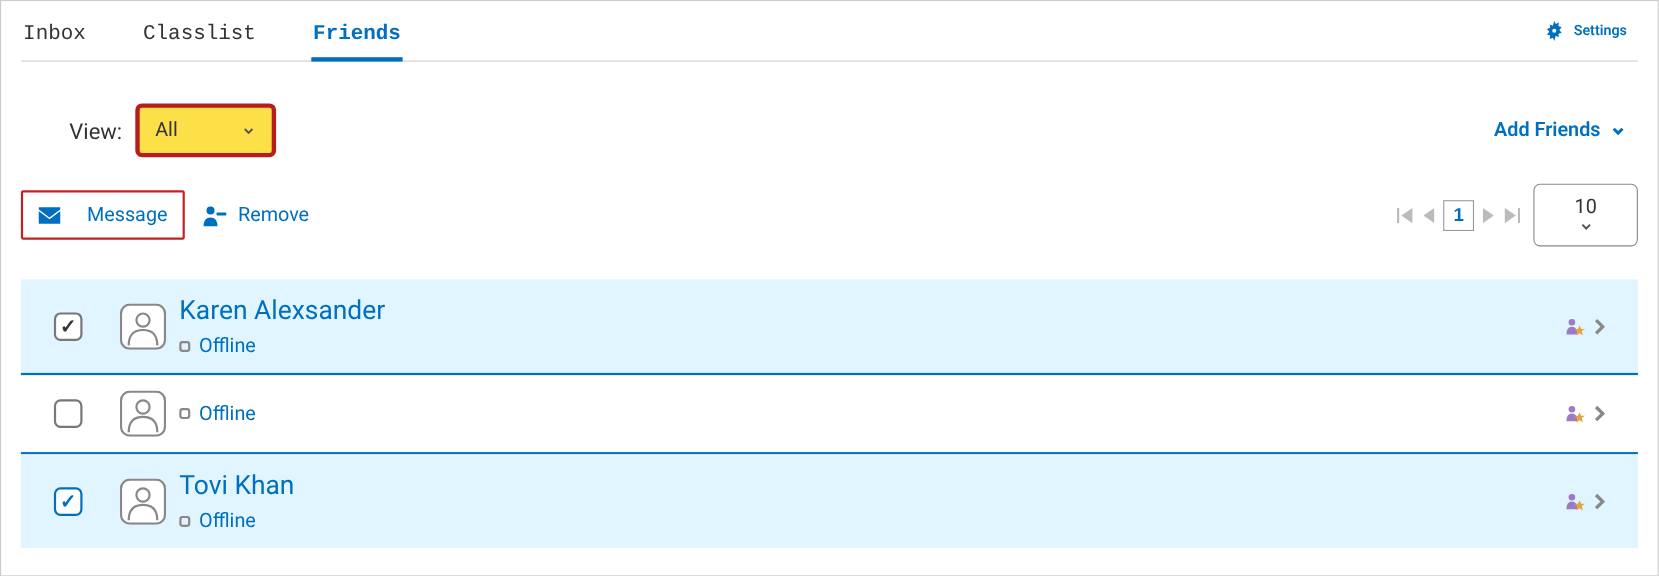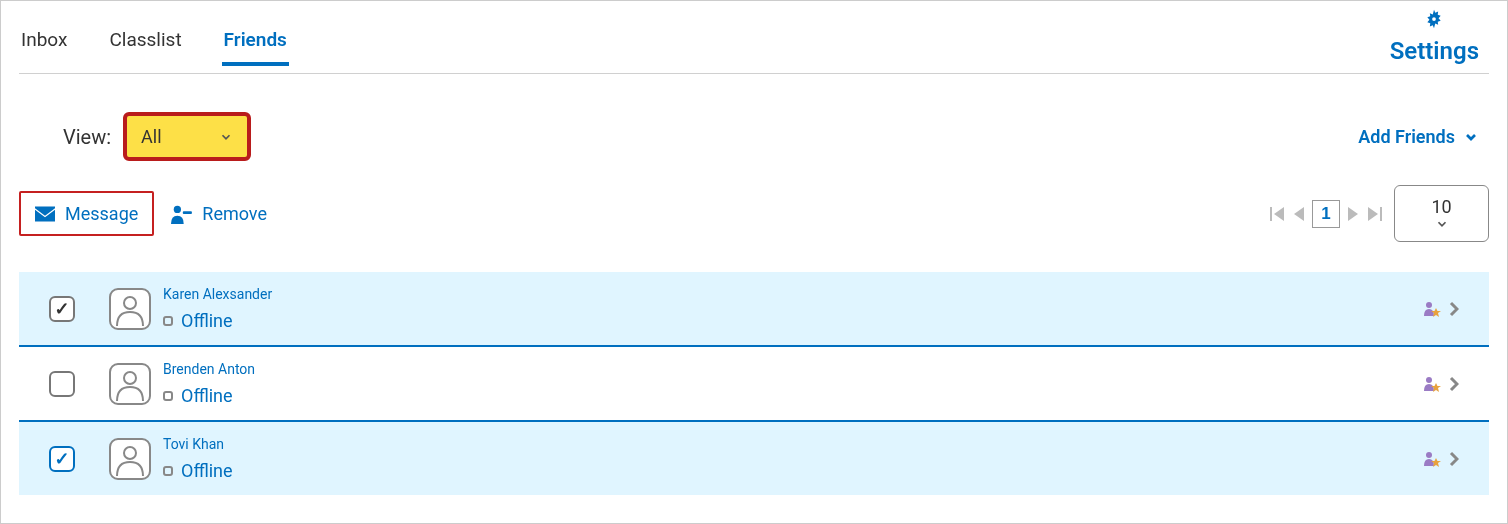--- a/index.html
+++ b/index.html
@@ -19,22 +19,23 @@
       padding: 8px 18px 0 18px;
     }
     .tabs-row {
       display: flex;
       justify-content: space-between;
       align-items: center;
       border-bottom: 1px solid #d0d0d0;
     }
     .tabs {
       display: flex;
-      gap: 38px;
-      align-items: center;
+      gap: 48px;
+      align-items: center;
+      font-family: Liberation Mono, monospace;
     }
     .tab {
       font-size: 19px;
       padding: 10px 2px 14px 2px;
       color: #333;
       cursor: pointer;
       position: relative;
     }
     .tab.active {
       color: #006fbf;
@@ -47,26 +48,25 @@
       right: 0;
       bottom: -1px;
       height: 4px;
       background: #006fbf;
     }
     .settings-link {
       display: flex;
       align-items: center;
       gap: 8px;
       color: #006fbf;
-      font-size: 24px;
+      font-size: 13px;
       font-weight: 600;
       cursor: pointer;
       padding-right: 10px;
       padding-bottom: 8px;
-      flex-direction: column;
     }
     .controls-row {
       display: flex;
       justify-content: space-between;
       align-items: center;
       margin-top: 38px;
     }
     .view-control {
       display: flex;
       align-items: center;
@@ -108,21 +108,21 @@
       margin-bottom: 30px;
     }
     .action-buttons {
       display: flex;
       align-items: center;
       gap: 10px;
     }
     .message-btn {
       display: flex;
       align-items: center;
-      gap: 10px;
+      gap: 24px;
       color: #006fbf;
       font-size: 18px;
       font-weight: 400;
       padding: 10px 14px;
       border: 2px solid #c52020;
       border-radius: 2px;
       cursor: pointer;
       background: #fff;
     }
     .remove-btn {
@@ -218,21 +218,21 @@
       width: 42px;
       height: 42px;
       flex-shrink: 0;
       margin-right: 12px;
     }
     .friend-info {
       flex: 1;
     }
     .friend-name {
       color: #006fbf;
-      font-size: 14px;
+      font-size: 24px;
       font-weight: 400;
       margin-bottom: 8px;
     }
     .friend-status {
       display: flex;
       align-items: center;
       gap: 8px;
       color: #006fbf;
       font-size: 18px;
     }
@@ -394,21 +394,20 @@
     <div class="friend-row">
       <div class="checkbox"></div>
       <div class="avatar">
         <svg width="42" height="42" viewBox="0 0 42 42" fill="none">
           <rect x="1" y="1" width="40" height="40" rx="8" stroke="#888" stroke-width="2" fill="#fff"></rect>
           <circle cx="21" cy="15" r="6" stroke="#888" stroke-width="2" fill="none"></circle>
           <path d="M8 38 Q8 24 21 24 Q34 24 34 38" stroke="#888" stroke-width="2" fill="none"></path>
         </svg>
       </div>
       <div class="friend-info">
-        <div class="friend-name">Brenden Anton</div>
         <div class="friend-status">
           <span class="status-dot"></span>
           <span>Offline</span>
         </div>
       </div>
       <div class="friend-actions">
         <span>
           <svg width="18" height="18" viewBox="0 0 18 18">
               <circle cx="6" cy="5" r="3" fill="#9a7bc4"></circle>
               <path d="M1 16 Q1 9 6 9 Q11 9 11 16 Z" fill="#9a7bc4"></path>

